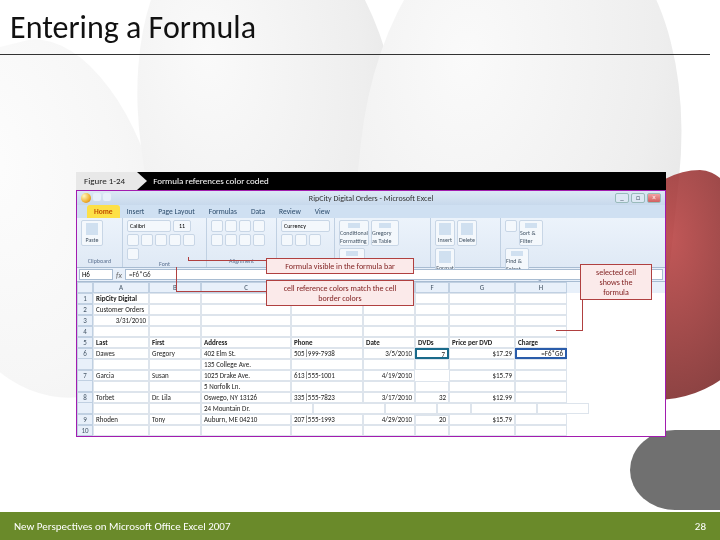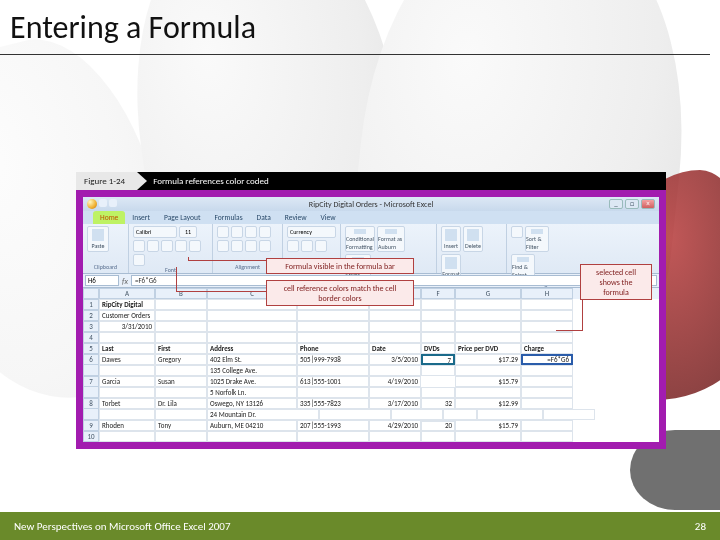--- a/index.html
+++ b/index.html
@@ -15,32 +15,32 @@
   
   .title { position: absolute; top: 8px; left: 10px; font-size: 32px; font-weight: 400; color: #111; z-index: 2; }
   .title-underline { position: absolute; top: 54px; left: 0; right: 10px; height: 1px; background: #333; z-index: 2; }
   
   .figure-wrap { position: absolute; left: 76px; top: 172px; width: 590px; background: #fff; z-index: 2; }
   .fig-header { display: flex; align-items: stretch; height: 18px; font-size: 9px; }
   .fig-num { background: #e8e8e8; color: #222; padding: 3px 12px 0 8px; flex: 0 0 auto; }
   .fig-arrow { width: 0; height: 0; border-top: 9px solid transparent; border-bottom: 9px solid transparent; border-left: 10px solid #e8e8e8; background: #000; }
   .fig-cap { background: #000; color: #fff; flex: 1; padding: 3px 0 0 6px; font-weight: 500; }
   
-  .excel-window { border: 7px solid #a21caf; font-size: 8px; background: #cfe0f2; }
+  .excel-window { border: 1px solid #a21caf; font-size: 8px; background: #cfe0f2; }
   .titlebar { background: linear-gradient(#dce8f5, #c8d9ec); height: 14px; display: flex; align-items: center; justify-content: center; color: #333; position: relative; }
   .titlebar .left { position: absolute; left: 4px; display: flex; gap: 2px; }
   .orb { width: 10px; height: 10px; border-radius: 50%; background: radial-gradient(circle at 30% 30%, #fff8c0, #f0b030 60%, #c07010); }
   .qat { width: 8px; height: 8px; background: #e8f0fa; border-radius: 2px; }
   .titlebar .right { position: absolute; right: 4px; display: flex; gap: 2px; }
   .winbtn { width: 14px; height: 10px; background: #dde8f4; border: 1px solid #9bb; border-radius: 2px; font-size: 7px; text-align: center; line-height: 8px; color: #456; }
   .winbtn.close { background: linear-gradient(#f4a0a0, #d06060); color: #fff; }
   
   .ribbon-tabs { display: flex; background: #cfe0f2; height: 13px; padding-left: 10px; gap: 0; }
   .rtab { padding: 2px 7px 0; color: #2a4a6a; font-size: 7.5px; }
-  .rtab.active { background: #bef264; border-radius: 3px 3px 0 0; color: #c05000; }
+  .rtab.active { background: #fde047; border-radius: 3px 3px 0 0; color: #c05000; font-weight: bold; }
   
   .ribbon { background: linear-gradient(#ecf3fb, #dfe9f5); height: 50px; display: flex; border-bottom: 1px solid #a8bcd2; }
   .rgroup { border-right: 1px solid #c0d0e2; padding: 2px 4px; display: flex; flex-direction: column; justify-content: space-between; }
   .rgroup-label { font-size: 6px; color: #5a7090; text-align: center; margin-top: auto; }
   .rbtns { display: flex; gap: 2px; flex-wrap: wrap; }
   .rbtn { width: 12px; height: 12px; background: #f4f8fc; border: 1px solid #c8d6e6; border-radius: 2px; }
   .rbtn.big { width: 22px; height: 26px; display: flex; flex-direction: column; align-items: center; font-size: 6px; color: #456; padding-top: 2px; }
   .rbtn.big .ic { width: 12px; height: 12px; background: #d0e0f0; margin-bottom: 1px; }
   
   .formula-row { display: flex; background: #e8f0fa; height: 14px; border-bottom: 1px solid #a8bcd2; align-items: center; }
@@ -158,21 +158,21 @@
         <div class="rgroup-label">Number</div>
       </div>
       <div class="rgroup" style="width:96px">
         <div class="rbtns">
           <div class="rbtn big" style="width:30px">
               <div class="ic"></div>
               <span>Conditional Formatting</span>
             </div>
           <div class="rbtn big" style="width:28px">
               <div class="ic"></div>
-              <span>Format as Auburn</span>
+              <span>Gregory as Table</span>
             </div>
           <div class="rbtn big" style="width:26px">
               <div class="ic"></div>
               <span>Cell Styles</span>
             </div>
         </div>
         <div class="rgroup-label">Styles</div>
       </div>
       <div class="rgroup" style="width:70px">
         <div class="rbtns">

